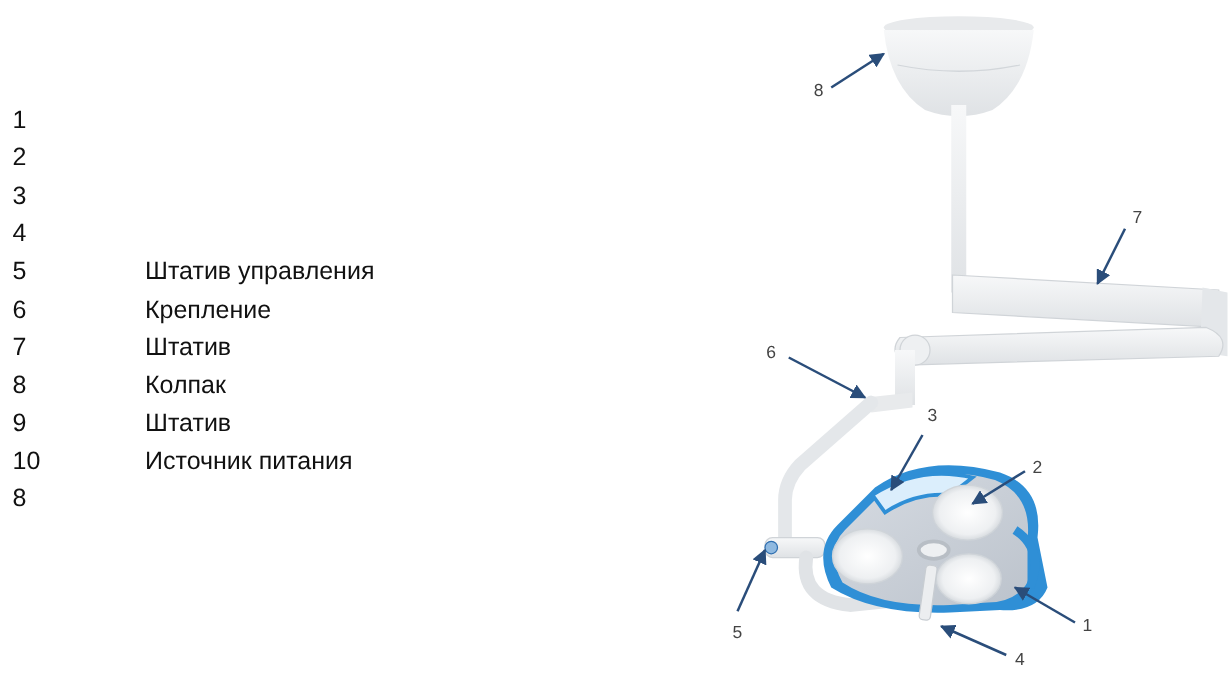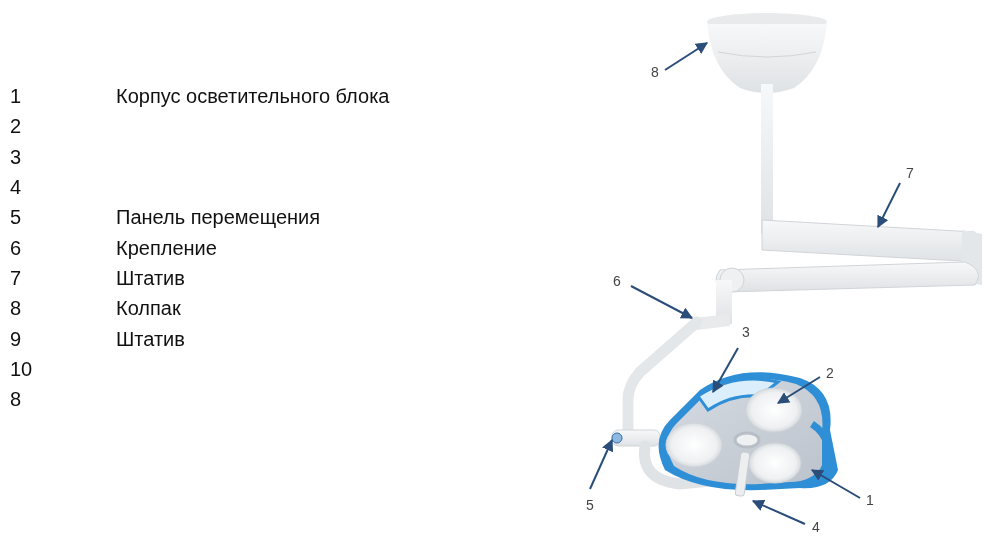--- a/index.html
+++ b/index.html
@@ -11,53 +11,53 @@
   .legend-label { white-space: nowrap; }
   .illus { position: absolute; left: 0; top: 0; }
   .callout-num { font-family: "Liberation Sans", "DejaVu Sans", sans-serif; font-size: 14px; fill: #444; }
 </style>
 </head>
 <body>
 
 <div class="legend">
   <div class="legend-row">
       <span class="legend-num">1</span>
-      <span class="legend-label">Корпус осветительного блока</span>
     </div>
   <div class="legend-row">
       <span class="legend-num">2</span>
     </div>
   <div class="legend-row">
       <span class="legend-num">3</span>
     </div>
   <div class="legend-row">
       <span class="legend-num">4</span>
     </div>
   <div class="legend-row">
       <span class="legend-num">5</span>
-      <span class="legend-label">Панель перемещения</span>
+      <span class="legend-label">Штатив управления</span>
     </div>
   <div class="legend-row">
       <span class="legend-num">6</span>
       <span class="legend-label">Крепление</span>
     </div>
   <div class="legend-row">
       <span class="legend-num">7</span>
       <span class="legend-label">Штатив</span>
     </div>
   <div class="legend-row">
       <span class="legend-num">8</span>
       <span class="legend-label">Колпак</span>
     </div>
   <div class="legend-row">
       <span class="legend-num">9</span>
       <span class="legend-label">Штатив</span>
     </div>
   <div class="legend-row">
       <span class="legend-num">10</span>
+      <span class="legend-label">Источник питания</span>
     </div>
   <div class="legend-row">
       <span class="legend-num">8</span>
     </div>
 </div>
 
 <svg class="illus" width="984" height="548" viewBox="0 0 984 548">
   <defs>
     <marker id="ah" viewBox="0 0 10 10" refX="9" refY="5" markerWidth="6" markerHeight="6" orient="auto-start-reverse">
       <path d="M0,0 L10,5 L0,10 z" fill="#2a4d7a"></path>

